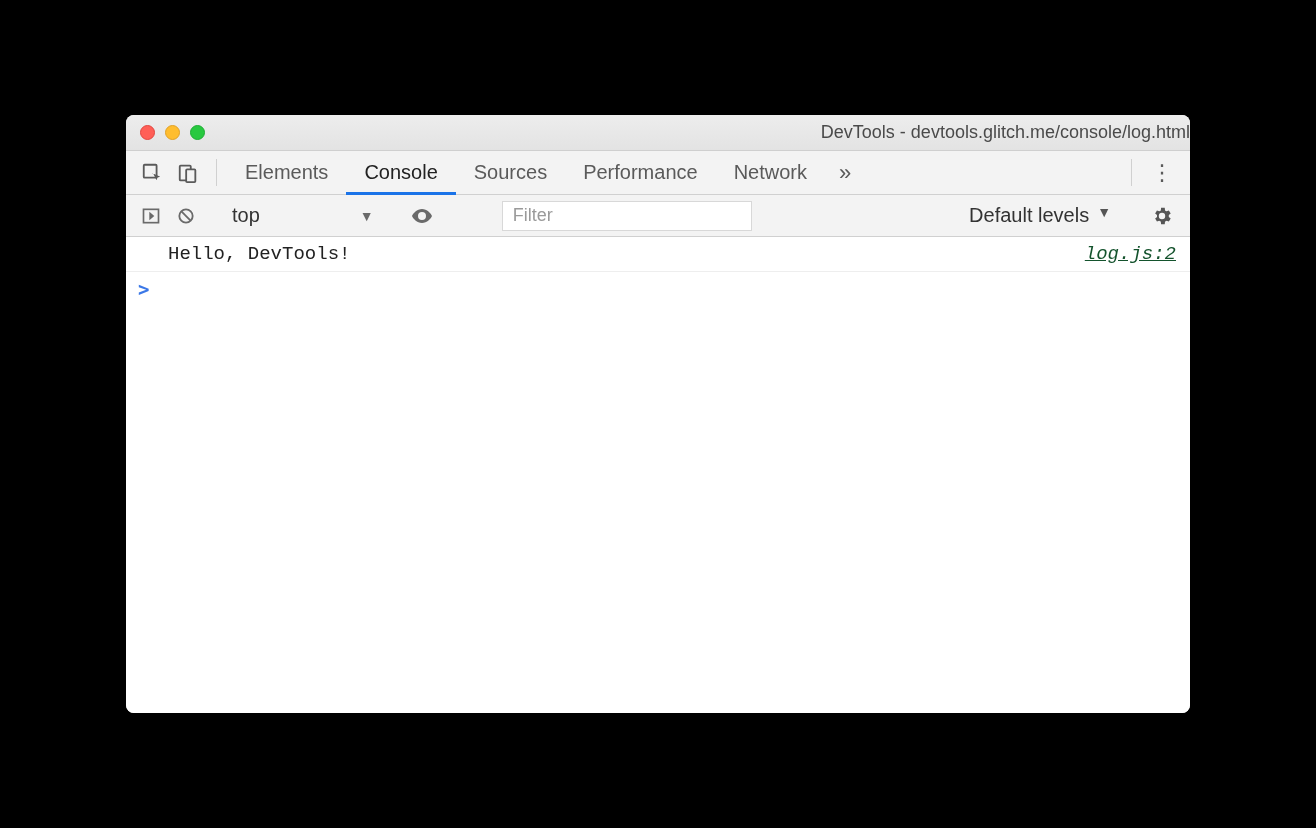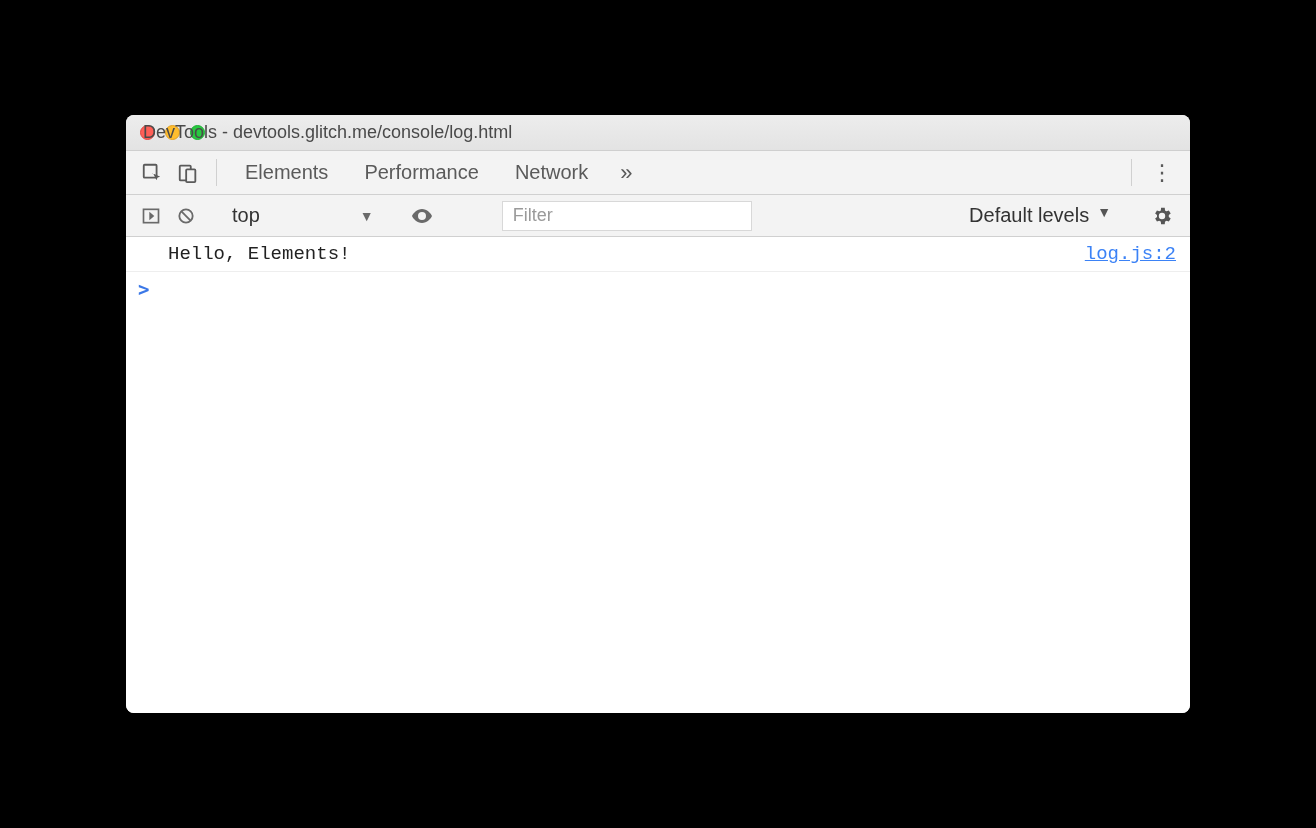--- a/index.html
+++ b/index.html
@@ -35,21 +35,21 @@
     gap: 10px;
     padding-left: 14px;
   }
   .tl {
     width: 15px; height: 15px; border-radius: 50%;
   }
   .tl.red { background:#ff5f57; border:1px solid #e24640;}
   .tl.yellow { background:#ffbd2e; border:1px solid #e1a126;}
   .tl.green { background:#28c940; border:1px solid #1dae33;}
   .title {
-    position:absolute; left:17px; right:0; text-align:left;
+    position:absolute; left:17px; right:0; text-align:right;
     font-size: 18px; color:#4a4a4a;
     pointer-events:none;
   }
   .tabbar {
     height: 44px;
     background: #f3f3f3;
     border-bottom: 1px solid #d0d0d0;
     display:flex;
     align-items:stretch;
     padding: 0 8px;
@@ -102,21 +102,21 @@
   .levels .tri{ color:#555; font-size:14px;}
   .gear { width:40px; display:flex; align-items:center; justify-content:center; color:#555;}
   .console-body { flex:1; background:#fff; overflow:auto; }
   .log-row {
     display:flex; align-items:center; justify-content:space-between;
     font-family: Menlo, Consolas, "Courier New", monospace;
     font-size:19px; color:#222;
     padding:6px 14px 6px 42px;
     border-bottom:1px solid #eee;
   }
-  .log-row .src { color:#3b82f6; text-decoration:underline; cursor:pointer;}
+  .log-row .src { color:#14532d; text-decoration:underline; cursor:pointer;font-style:italic;}
   .prompt-row {
     display:flex; align-items:center; padding:6px 12px;
     font-family: Menlo, Consolas, monospace; font-size:19px;
   }
   .prompt-row .chev { color:#3b78e7; font-weight:bold; }
   svg { display:block; }
 </style>
 </head>
 <body>
 
@@ -142,20 +142,26 @@
       <svg width="22" height="22" viewBox="0 0 24 24" fill="none" stroke="#5a5a5a" stroke-width="2">
         <rect x="3" y="4" width="12" height="16" rx="1"></rect>
         <rect x="10" y="8" width="10" height="14" rx="1" fill="#f3f3f3"></rect>
       </svg>
     </div>
     <div class="vsep"></div>
     <div class="tabs">
       <div class="tab">
           <span>Elements</span>
         </div>
+      <div class="tab active">
+          <span>Console</span>
+        </div>
+      <div class="tab">
+          <span>Sources</span>
+        </div>
       <div class="tab">
           <span>Performance</span>
         </div>
       <div class="tab">
           <span>Network</span>
         </div>
     </div>
     <div class="more-chevrons">»</div>
     <div class="spacer"></div>
     <div class="vsep"></div>
@@ -197,21 +203,21 @@
     <div class="vsep"></div>
     <div class="gear">
       <svg width="22" height="22" viewBox="0 0 24 24" fill="#555">
         <path d="M19.4 13a7.5 7.5 0 000-2l2.1-1.6-2-3.5-2.5 1a7.5 7.5 0 00-1.7-1L15 3h-4l-.3 2.9a7.5 7.5 0 00-1.7 1l-2.5-1-2 3.5L6.6 11a7.5 7.5 0 000 2l-2.1 1.6 2 3.5 2.5-1a7.5 7.5 0 001.7 1L11 21h4l.3-2.9a7.5 7.5 0 001.7-1l2.5 1 2-3.5L19.4 13zM12 15.5A3.5 3.5 0 1112 8.5a3.5 3.5 0 010 7z"></path>
       </svg>
     </div>
   </div>
 
   <div class="console-body">
     <div class="log-row">
-      <span>Hello, Elements!</span>
+      <span>Hello, DevTools!</span>
       <span class="src">log.js:2</span>
     </div>
     <div class="prompt-row">
       <span class="chev">&gt;</span>
     </div>
   </div>
 
 </div>
 
 </body></html>

